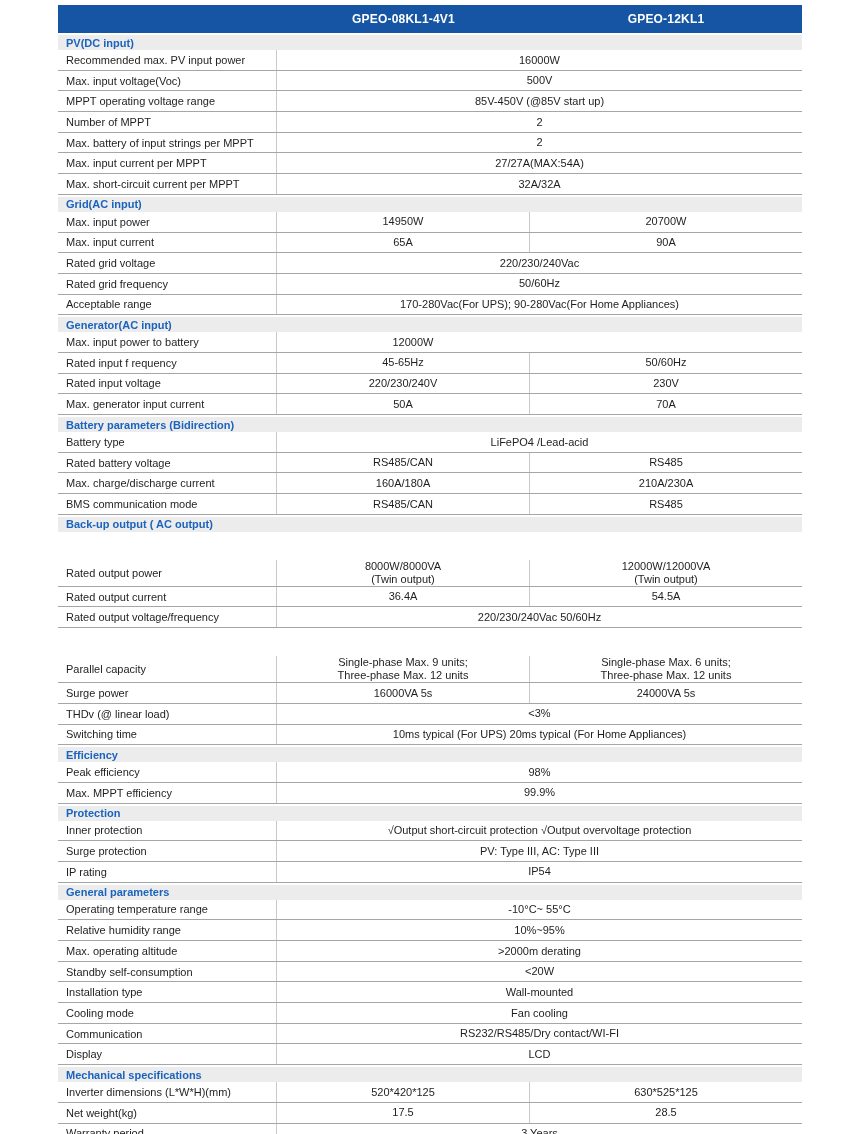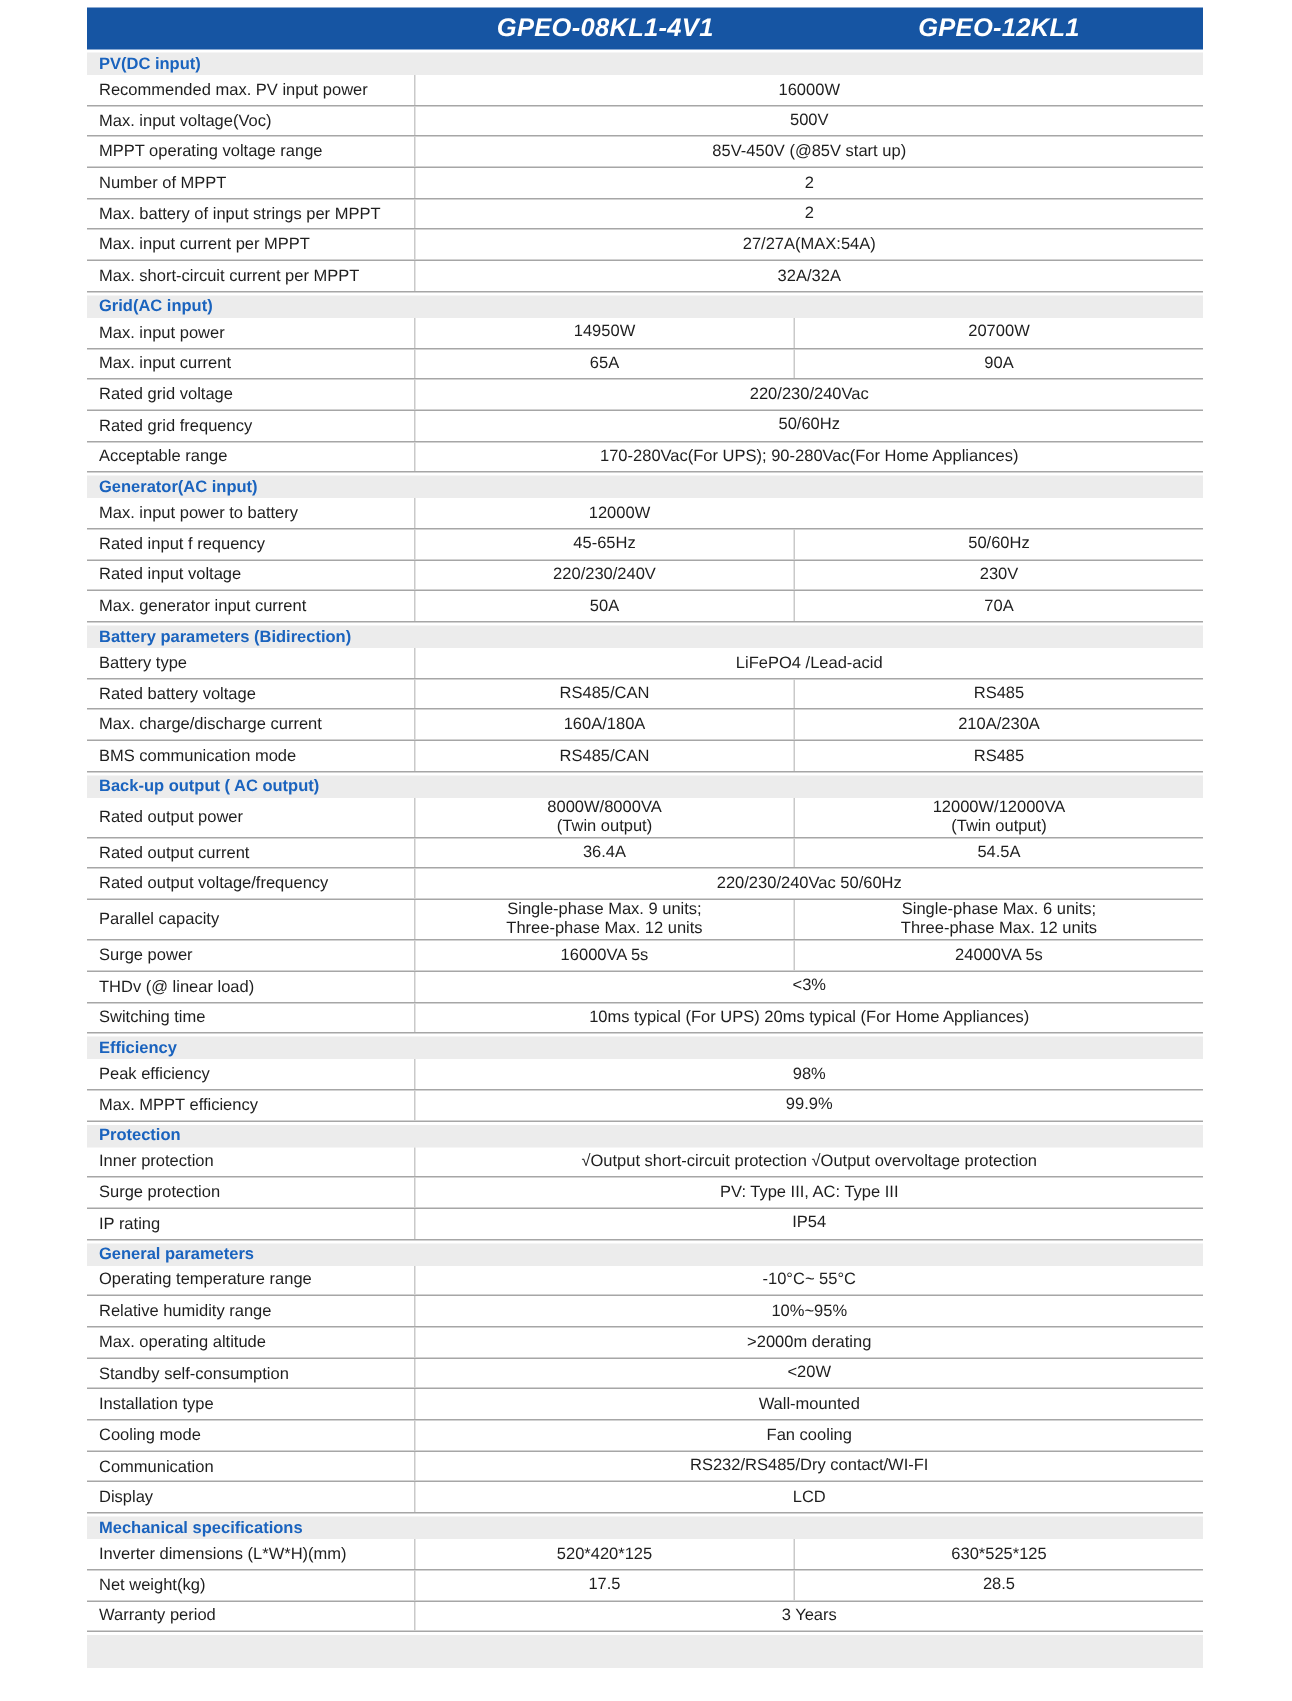--- a/index.html
+++ b/index.html
@@ -15,39 +15,39 @@
   }
   .spec-table{
     position:absolute; left:58px; top:5px; width:744px;
   }
   
   .model-header{
     height:28px; background:var(--header-bg); display:flex; align-items:center;
   }
   .model-header .spacer{ width:219px; }
   .model-header .model-cell{
-    color:var(--header-text); font-weight:bold; font-size:17px;
-    text-align:center; letter-spacing:.2px;font-style:italic;
+    color:var(--header-text); font-weight:bold; font-size:12px;
+    text-align:center; letter-spacing:.2px;
   }
   .model-header .m1{ width:253px; }
   .model-header .m2{ width:272px; }
   
   .section-band{
     height:15px; margin-top:2px; background:var(--section-bg);
     display:flex; align-items:center; padding-left:8px;
   }
   .section-band .section-title{
     color:var(--section-text); font-weight:bold; font-size:11px;
   }
   
   .row{
     height:20.7px; display:flex; align-items:stretch;
     border-bottom:1px solid var(--border);
   }
-  .row.tall{ height:27px; }
+  .row.tall{ height:27px;margin-top:28px; }
   .row .label{
     width:219px; display:flex; align-items:center; padding-left:8px;
     font-size:11px; border-right:1px solid var(--divider);
   }
   .row .cell{
     display:flex; align-items:center; justify-content:center;
     font-size:11px; text-align:center; white-space:pre-line; line-height:1.15;
   }
   .row .cell.small{ font-size:11px; }
   .row .cell.span{ width:525px; }

